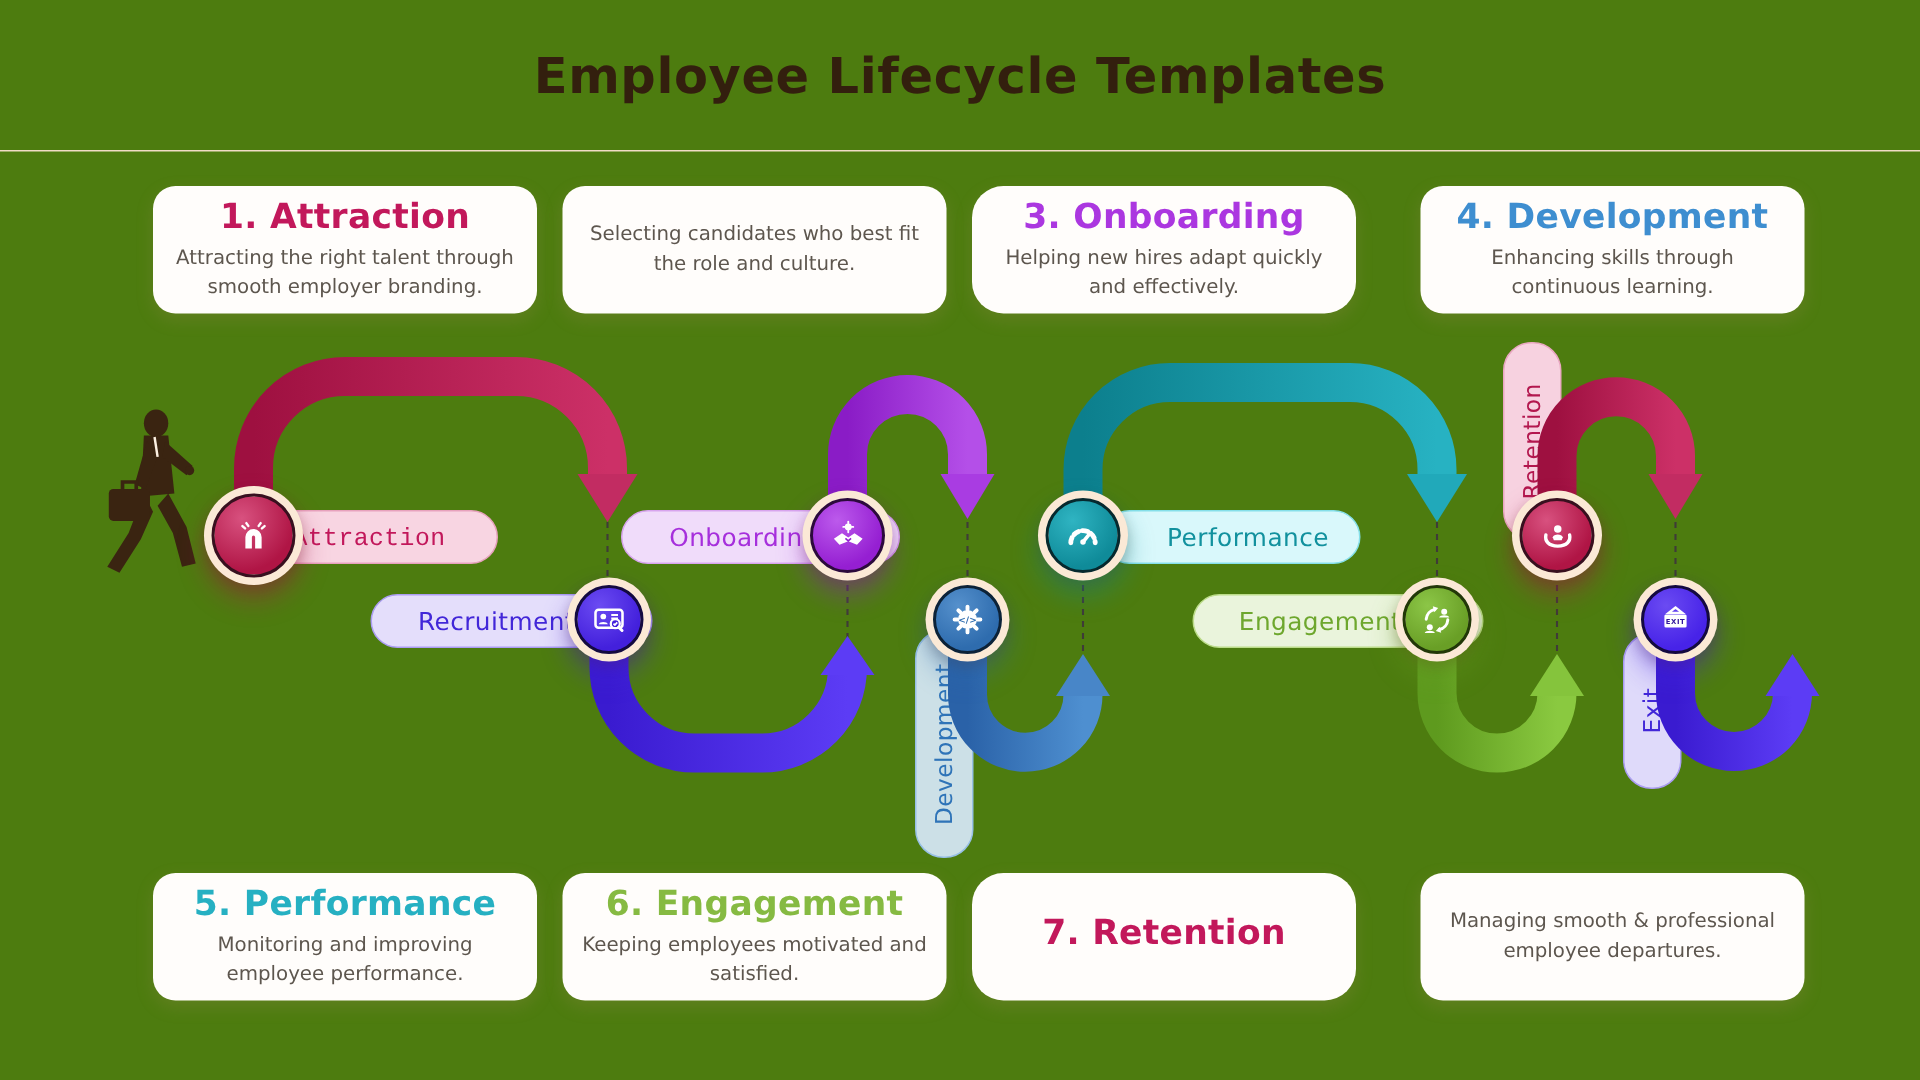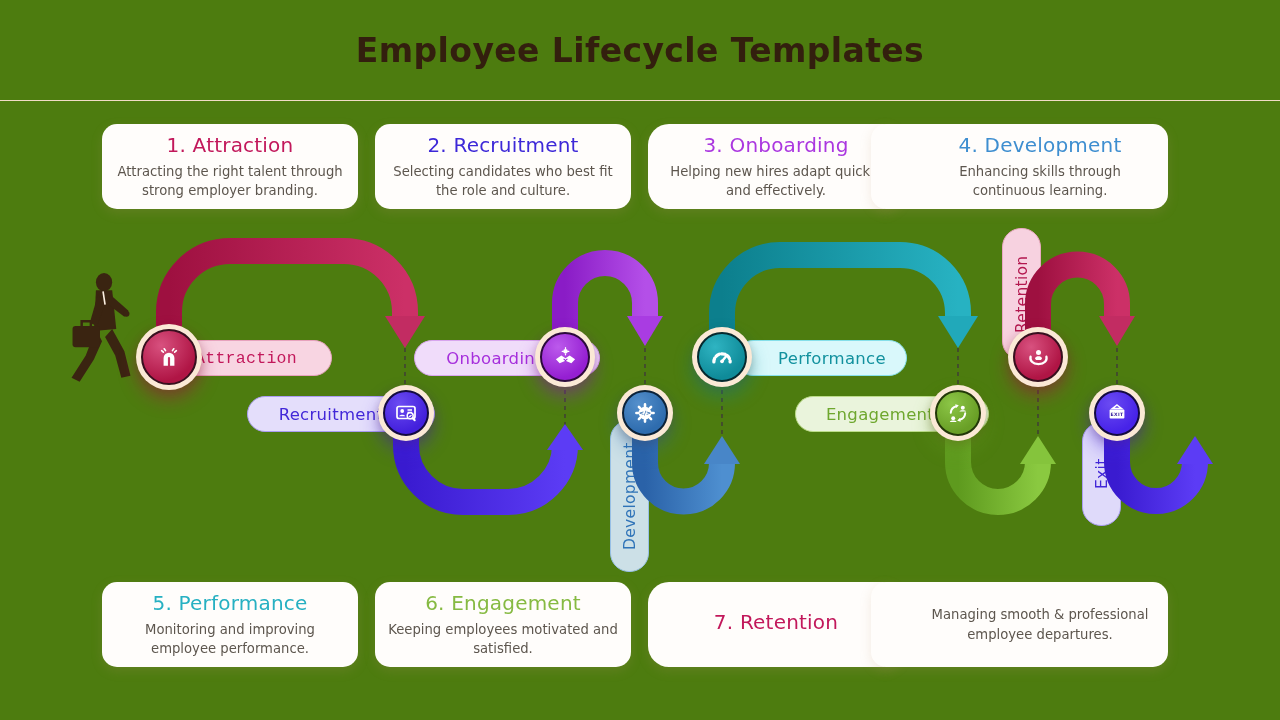--- a/index.html
+++ b/index.html
@@ -6,24 +6,24 @@
   .canvas{position:relative;width:1280px;height:720px;background:#4d7c0f;overflow:hidden;
           font-family:"DejaVu Sans","Liberation Sans",sans-serif;}
   
   .header{position:absolute;left:0;top:0;width:1280px;height:100px;
           border-bottom:1px solid #f1dcc5;display:flex;align-items:center;justify-content:center;}
   .header h1{margin:0;font-size:33px;font-weight:bold;color:#331f0e;letter-spacing:.4px;}
   
   .card{position:absolute;width:256px;height:85px;background:#fffdfb;border-radius:15px;
         box-shadow:0 4px 12px rgba(190,150,110,.18);display:flex;flex-direction:column;
         justify-content:center;text-align:center;}
-  .card-title{font-size:20px;font-weight:normal;margin-bottom:5px;letter-spacing:.2px;}
+  .card-title{font-size:23px;font-weight:bold;margin-bottom:5px;letter-spacing:.2px;}
   .card-desc{font-size:13.2px;color:#5d564e;line-height:1.45;width:238px;margin:0 auto;}
   .c-row-top{top:124px;} .c-row-bot{top:582px;}
-  .cx1{left:102px;} .cx2{left:375px;} .cx3{left:648px;border-radius:21px;} .cx4{left:871px;padding-left:41px;}
+  .cx1{left:102px;} .cx2{left:375px;} .cx3{left:648px;border-radius:21px;} .cx4{left:947px;}
   .t-attraction{color:#c2185b;} .t-recruitment{color:#3d28d8;} .t-onboarding{color:#ab37e0;}
   .t-development{color:#3e8ed0;} .t-performance{color:#26b0c2;} .t-engagement{color:#86ba42;}
   .t-retention{color:#c2185b;} .t-exit{color:#4527e0;}
   
   .diagram{position:absolute;left:0;top:0;width:1280px;height:720px;}
   .flow-svg{position:absolute;left:0;top:0;z-index:2;}
   .person{position:absolute;left:64px;top:270px;z-index:2;}
   
   .pill{position:absolute;z-index:1;border:1px solid;border-radius:20px;
         display:flex;align-items:center;justify-content:center;
@@ -63,24 +63,23 @@
 <body>
 
 <div class="canvas">
 
   <div class="header">
     <h1>Employee Lifecycle Templates</h1>
   </div>
 
   <div class="card c-row-top cx1">
     <div class="card-title t-attraction">1. Attraction</div>
-    <div class="card-desc">Attracting the right talent through strong employer branding.</div>
+    <div class="card-desc">Attracting the right talent through smooth employer branding.</div>
   </div>
   <div class="card c-row-top cx2">
-    <div class="card-title t-recruitment">2. Recruitment</div>
     <div class="card-desc">Selecting candidates who best fit the role and culture.</div>
   </div>
   <div class="card c-row-top cx3">
     <div class="card-title t-onboarding">3. Onboarding</div>
     <div class="card-desc">Helping new hires adapt quickly and effectively.</div>
   </div>
   <div class="card c-row-top cx4">
     <div class="card-title t-development">4. Development</div>
     <div class="card-desc">Enhancing skills through continuous learning.</div>
   </div>

